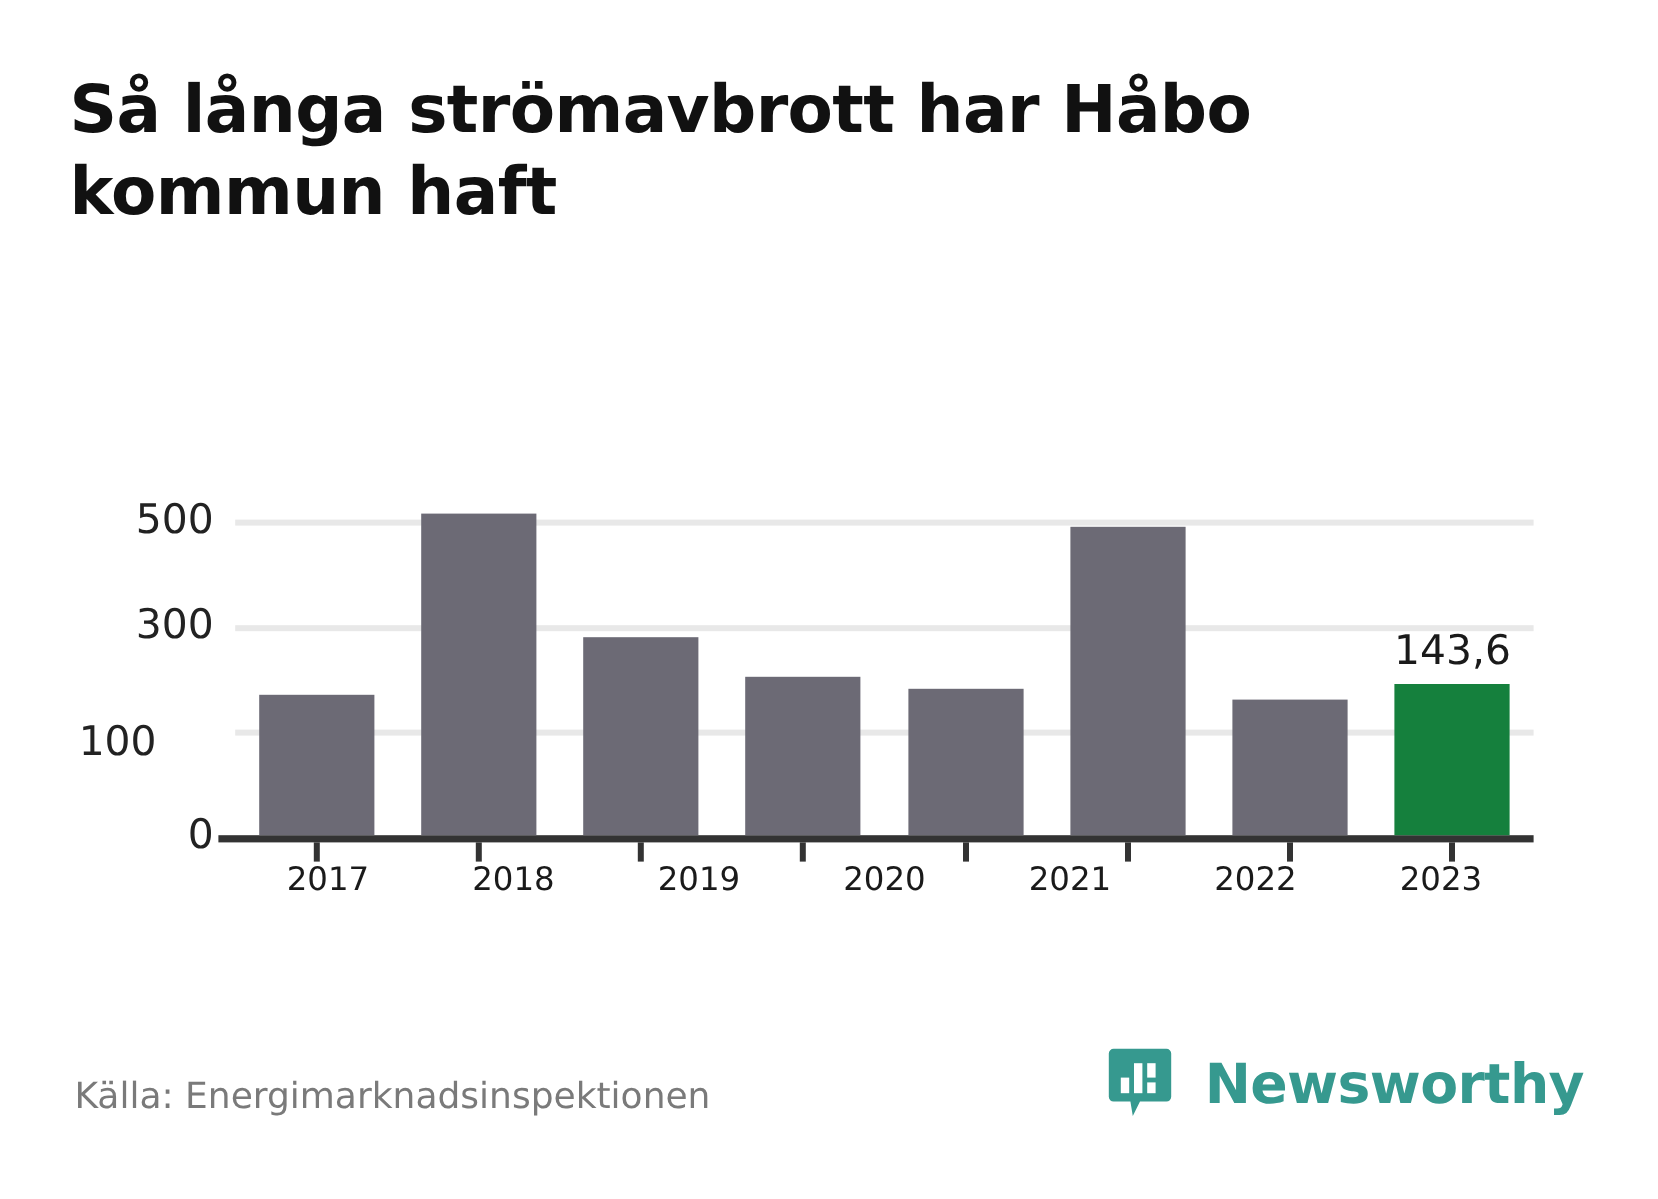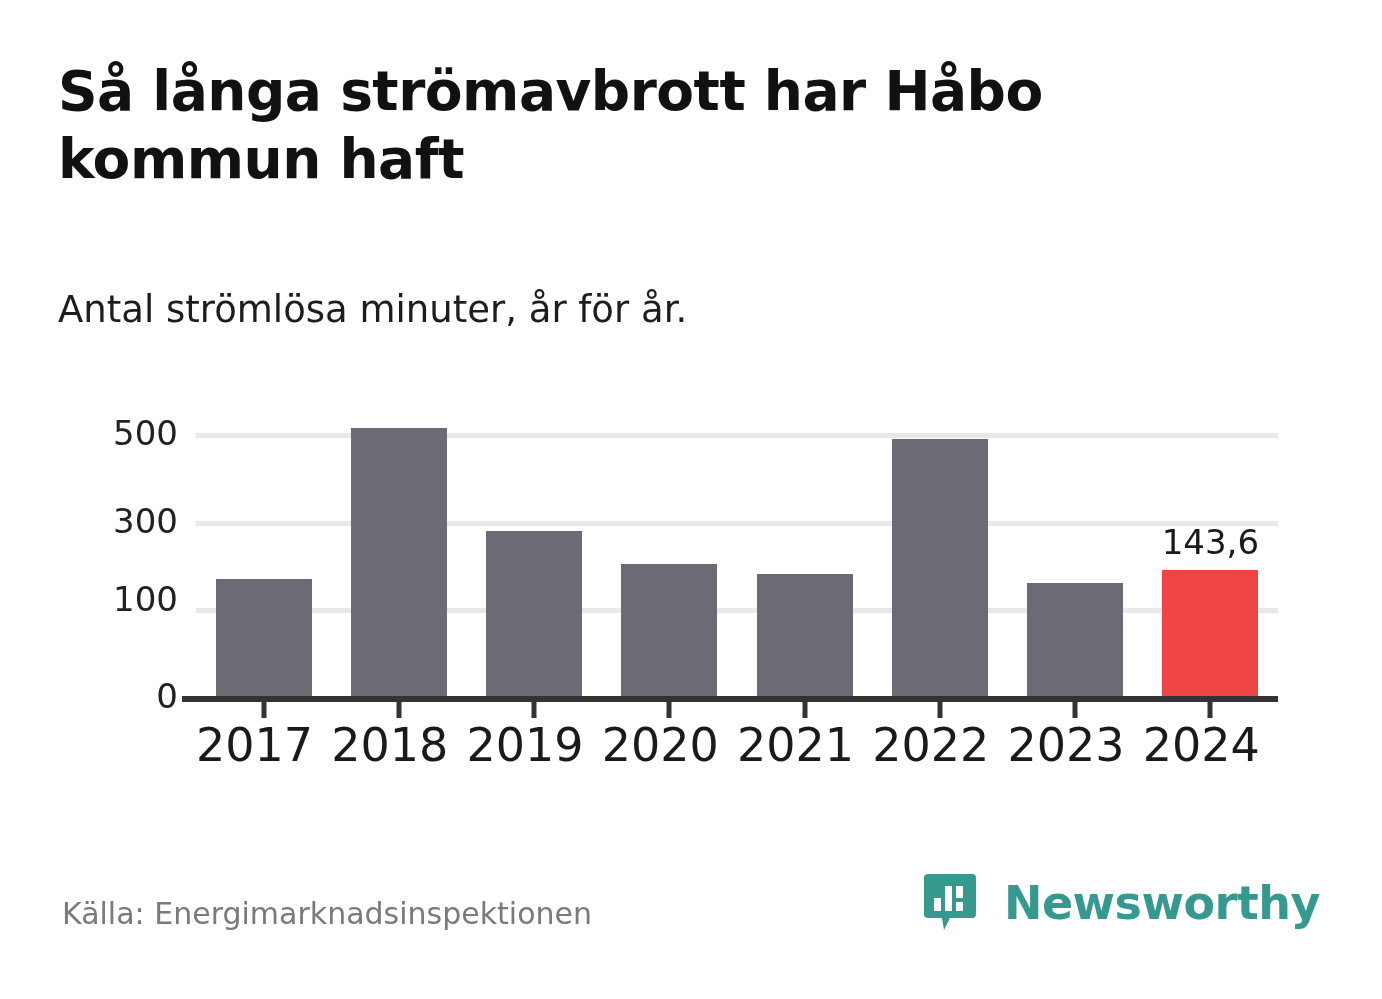--- a/index.html
+++ b/index.html
@@ -102,21 +102,21 @@
     position: relative;
     display: flex;
     align-items: flex-end;
     justify-content: center;
   }
   .bar {
     width: 96px;
     position: relative;
   }
   .bar.gray   { background: #6C6A75; }
-  .bar.accent { background: #ef4444; }
+  .bar.accent { background: #15803d; }
   .bar-label {
     position: absolute;
     left: 50%;
     transform: translateX(-50%);
     bottom: 100%;
     margin-bottom: 8px;
     font-size: 34px;
     color: #1a1a1a;
     white-space: nowrap;
   }
@@ -131,21 +131,22 @@
   }
   .xlabels {
     position: absolute;
     left: 196px;
     top: 718px;
     width: 1082px;
     display: flex;
   }
   .xlabel {
     flex: 1 1 0;
-    font-size: 46px;
+    text-align: center;
+    font-size: 27px;
     color: #1a1a1a;
   }
 
   
   .source {
     position: absolute;
     left: 62px;
     top: 896px;
     font-size: 30px;
     color: #7a7a7a;
@@ -170,33 +171,32 @@
     letter-spacing: -0.5px;
     line-height: 1;
   }
 </style>
 </head>
 <body>
 
 <div class="page">
 
   <div class="title">Så långa strömavbrott har Håbo kommun haft</div>
-  <div class="subtitle">Antal strömlösa minuter, år för år.</div>
 
   <div class="chart">
     <div class="plot" id="plot">
       <div class="axis-zero"></div>
       <div id="gridlines">
           <div class="gridline" style="top: 188.381px;"></div>
           <div class="gridline" style="top: 100.762px;"></div>
           <div class="gridline" style="top: 13.1429px;"></div>
         </div>
       <div id="yticks">
           <div class="ytick" style="top: 276px;">0</div>
-          <div class="ytick" style="top: 179px;">100</div>
+          <div class="ytick" style="top: 198px; text-align: center;">100</div>
           <div class="ytick" style="top: 100.762px;">300</div>
           <div class="ytick" style="top: 13.1429px;">500</div>
         </div>
       <div class="bars" id="bars">
           <div class="barslot">
             <div class="bar gray" style="height: 116.971px;"></div>
             <div class="tickmark"></div>
           </div>
           <div class="barslot">
             <div class="bar gray" style="height: 268.114px;"></div>
@@ -231,21 +231,20 @@
         </div>
     </div>
     <div class="xlabels" id="xlabels">
         <div class="xlabel">2017</div>
         <div class="xlabel">2018</div>
         <div class="xlabel">2019</div>
         <div class="xlabel">2020</div>
         <div class="xlabel">2021</div>
         <div class="xlabel">2022</div>
         <div class="xlabel">2023</div>
-        <div class="xlabel">2024</div>
       </div>
   </div>
 
   <div class="source">Källa: Energimarknadsinspektionen</div>
 
   <div class="logo">
     <span class="logo-mark">
       <svg width="56" height="62" viewBox="0 0 56 62" xmlns="http://www.w3.org/2000/svg">
         <path d="M6 2 h44 a4 4 0 0 1 4 4 v36 a4 4 0 0 1 -4 4 h-22 l-6 12 l-2 -12 h-14 a4 4 0 0 1 -4 -4 v-36 a4 4 0 0 1 4 -4 z" fill="#36998F"></path>
         <rect x="12" y="26" width="7" height="13" fill="#ffffff"></rect>

